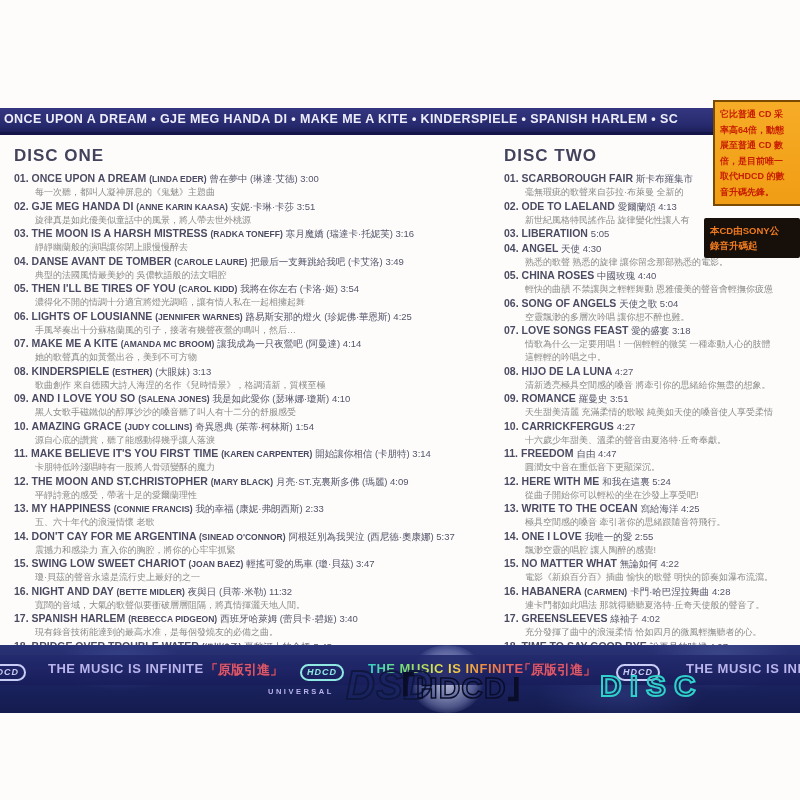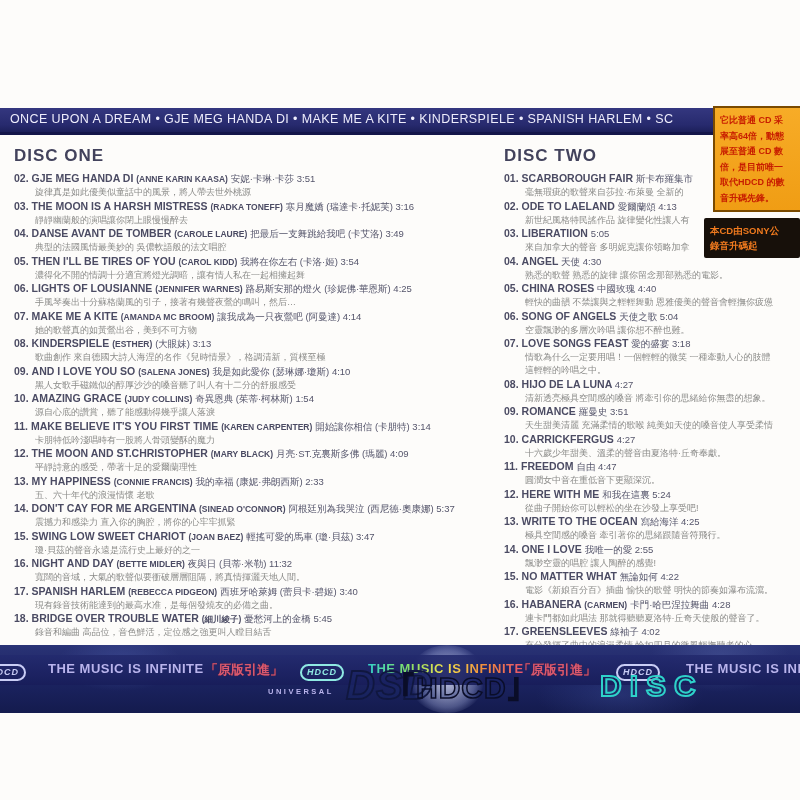--- a/index.html
+++ b/index.html
@@ -3,37 +3,37 @@
 <meta charset="utf-8">
 <style>
   html,body{margin:0;padding:0;background:#ffffff;}
   #photo{position:relative;width:800px;height:800px;background:#fdfcfa;overflow:hidden;
          font-family:"Liberation Sans",sans-serif;}
 
   
   .banner-top{position:absolute;left:0;top:108px;width:800px;height:24px;
     background:linear-gradient(#34377f,#272a6e 70%,#1c1f5a);
     border-bottom:3px solid #14164a;overflow:hidden;white-space:nowrap;}
-  .banner-top span{display:inline-block;padding:4px 0 0 10px;color:#eeedfc;
-    font-size:12.5px;font-weight:normal;letter-spacing:.4px;}
+  .banner-top span{display:inline-block;padding:4px 0 0 4px;color:#eeedfc;
+    font-size:12.5px;font-weight:bold;letter-spacing:.4px;}
 
   
   .col{position:absolute;top:146px;color:#4b4b63;}
   .col-left{left:14px;width:478px;}
   .col-right{left:504px;width:296px;overflow:hidden;}
   .disc-title{font-size:17px;font-weight:bold;letter-spacing:1px;color:#42425c;margin:0 0 6px 0;}
   .track{margin:0 0 .5px 0;}
   .t-line{font-size:10.5px;font-weight:bold;line-height:13px;white-space:nowrap;}
   .t-num{margin-right:3px;}
   .t-artist{font-size:8.5px;font-weight:bold;}
   .t-tail{font-size:9.5px;font-weight:normal;color:#55556b;}
   .t-desc{font-size:9px;line-height:13px;color:#8b8b89;padding-left:21px;white-space:nowrap;}
 
   
-  .sticker-orange{position:absolute;left:713px;top:106px;width:87px;height:106px;
+  .sticker-orange{position:absolute;left:713px;top:100px;width:87px;height:106px;
     background:linear-gradient(#f7ac27,#f09d14);border:2px solid #7a4a00;border-right:none;
     box-sizing:border-box;padding:5px 3px 0 5px;overflow:hidden;}
   .sticker-orange div{color:#c81e00;font-size:9px;font-weight:bold;line-height:15.5px;white-space:nowrap;}
 
   
   .sticker-black{position:absolute;left:704px;top:218px;width:96px;height:40px;
     background:#17100a;border-radius:2px;padding:5px 0 9px 6px;box-sizing:border-box;overflow:hidden;}
   .sticker-black div{color:#f07a1e;font-size:9.5px;font-weight:bold;line-height:15px;white-space:nowrap;}
 
   
@@ -69,20 +69,25 @@
 <div id="photo">
 
   <div class="banner-top">
     <span>ONCE UPON A DREAM • GJE MEG HANDA DI • MAKE ME A KITE • KINDERSPIELE • SPANISH HARLEM • SC</span>
   </div>
 
   <div class="col col-left">
     <div class="disc-title">DISC ONE</div>
     <div>
 
+        <div class="track">
+          <div class="t-line"><span class="t-num">01.</span><span>ONCE UPON A DREAM</span> <span class="t-artist">(LINDA EDER)</span> <span class="t-tail">曾在夢中 (琳達·艾德) 3:00</span></div>
+          <div class="t-desc">每一次聽，都叫人凝神屏息的《鬼魅》主題曲</div>
+
+        </div>
 
         <div class="track">
           <div class="t-line"><span class="t-num">02.</span><span>GJE MEG HANDA DI</span> <span class="t-artist">(ANNE KARIN KAASA)</span> <span class="t-tail">安妮·卡琳·卡莎 3:51</span></div>
           <div class="t-desc">旋律真是如此優美似童話中的風景，將人帶去世外桃源</div>
 
         </div>
 
         <div class="track">
           <div class="t-line"><span class="t-num">03.</span><span>THE MOON IS A HARSH MISTRESS</span> <span class="t-artist">(RADKA TONEFF)</span> <span class="t-tail">寒月魔嬌 (瑞達卡·托妮芙) 3:16</span></div>
           <div class="t-desc">靜靜幽蘭般的演唱讓你閉上眼慢慢醉去</div>
@@ -192,21 +197,20 @@
         </div>
 
         <div class="track">
           <div class="t-line"><span class="t-num">02.</span><span>ODE TO LAELAND</span> <span class="t-artist"></span> <span class="t-tail">愛爾蘭頌 4:13</span></div>
           <div class="t-desc">新世紀風格特民謠作品 旋律變化性讓人有</div>
 
         </div>
 
         <div class="track">
           <div class="t-line"><span class="t-num">03.</span><span>LIBERATIION</span> <span class="t-artist"></span> <span class="t-tail">5:05</span></div>
-          <div class="t-desc">來自加拿大的聲音 多明妮克讓你領略加拿</div>
 
         </div>
 
         <div class="track">
           <div class="t-line"><span class="t-num">04.</span><span>ANGEL</span> <span class="t-artist"></span> <span class="t-tail">天使 4:30</span></div>
           <div class="t-desc">熟悉的歌聲 熟悉的旋律 讓你留念那部熟悉的電影。</div>
 
         </div>
 
         <div class="track">

